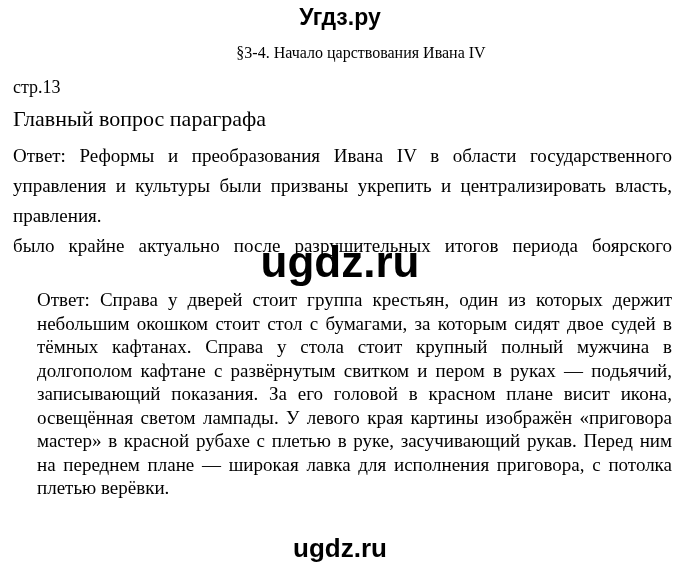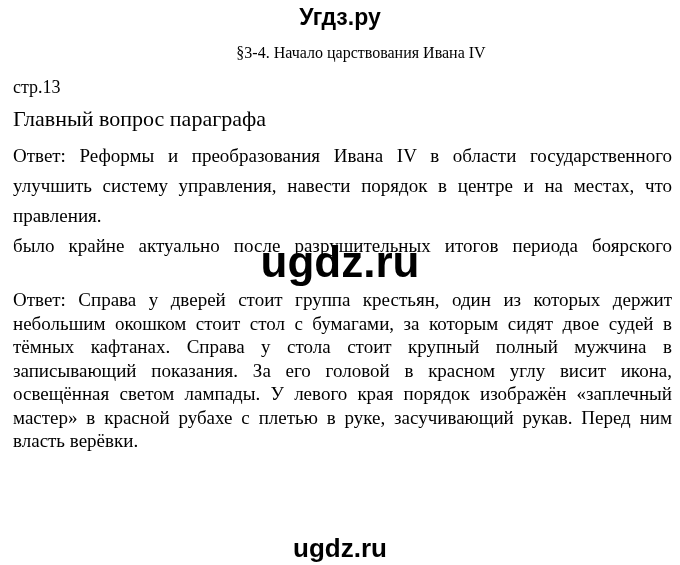--- a/index.html
+++ b/index.html
@@ -66,20 +66,21 @@
     text-align: left;
     text-align-last: left;
   }
   .para1 {
     top: 141px;
     line-height: 30px;
   }
   .para2 {
     top: 288px;
     line-height: 23.5px;
+    margin-left: 24px;
   }
   .watermark-large {
     position: absolute;
     top: 240px;
     left: 0;
     width: 100%;
     text-align: center;
     font-family: "Liberation Sans", "DejaVu Sans", sans-serif;
     font-weight: bold;
     font-size: 44px;
@@ -101,28 +102,30 @@
 </head>
 <body>
 
 <div class="page">
   <div class="brand">Угдз.ру</div>
   <div class="doc-title">§3-4. Начало царствования Ивана IV</div>
   <div class="page-ref">стр.13</div>
   <div class="section-heading">Главный вопрос параграфа</div>
   <div class="para para1" id="para1">
       <div class="line">Ответ: Реформы и преобразования Ивана IV в области государственного</div>
-      <div class="line">улучшить систему управления, навести порядок в центре и на местах, что</div>
+      <div class="line">управления и культуры были призваны укрепить и централизировать власть,</div>
       <div class="line last">правления.</div>
       <div class="line">было крайне актуально после разрушительных итогов периода боярского</div>
     </div>
   <div class="watermark-large">ugdz.ru</div>
   <div class="para para2" id="para2">
       <div class="line">Ответ: Справа у дверей стоит группа крестьян, один из которых держит</div>
       <div class="line">небольшим окошком стоит стол с бумагами, за которым сидят двое судей в</div>
       <div class="line">тёмных кафтанах. Справа у стола стоит крупный полный мужчина в</div>
-      <div class="line">записывающий показания. За его головой в красном углу висит икона,</div>
-      <div class="line">освещённая светом лампады. У левого края порядок изображён «заплечный</div>
+      <div class="line">долгополом кафтане с развёрнутым свитком и пером в руках — подьячий,</div>
+      <div class="line">записывающий показания. За его головой в красном плане висит икона,</div>
+      <div class="line">освещённая светом лампады. У левого края картины изображён «приговора</div>
       <div class="line">мастер» в красной рубахе с плетью в руке, засучивающий рукав. Перед ним</div>
-      <div class="line last">власть верёвки.</div>
+      <div class="line">на переднем плане — широкая лавка для исполнения приговора, с потолка</div>
+      <div class="line last">плетью верёвки.</div>
     </div>
   <div class="watermark-footer">ugdz.ru</div>
 </div>
 
 </body></html>

